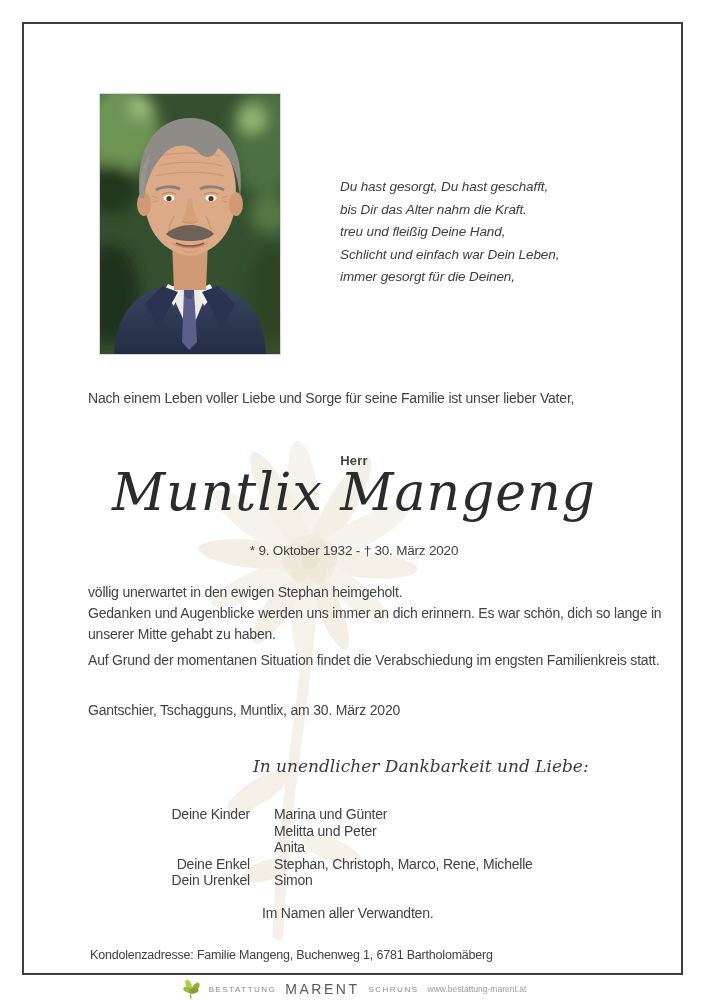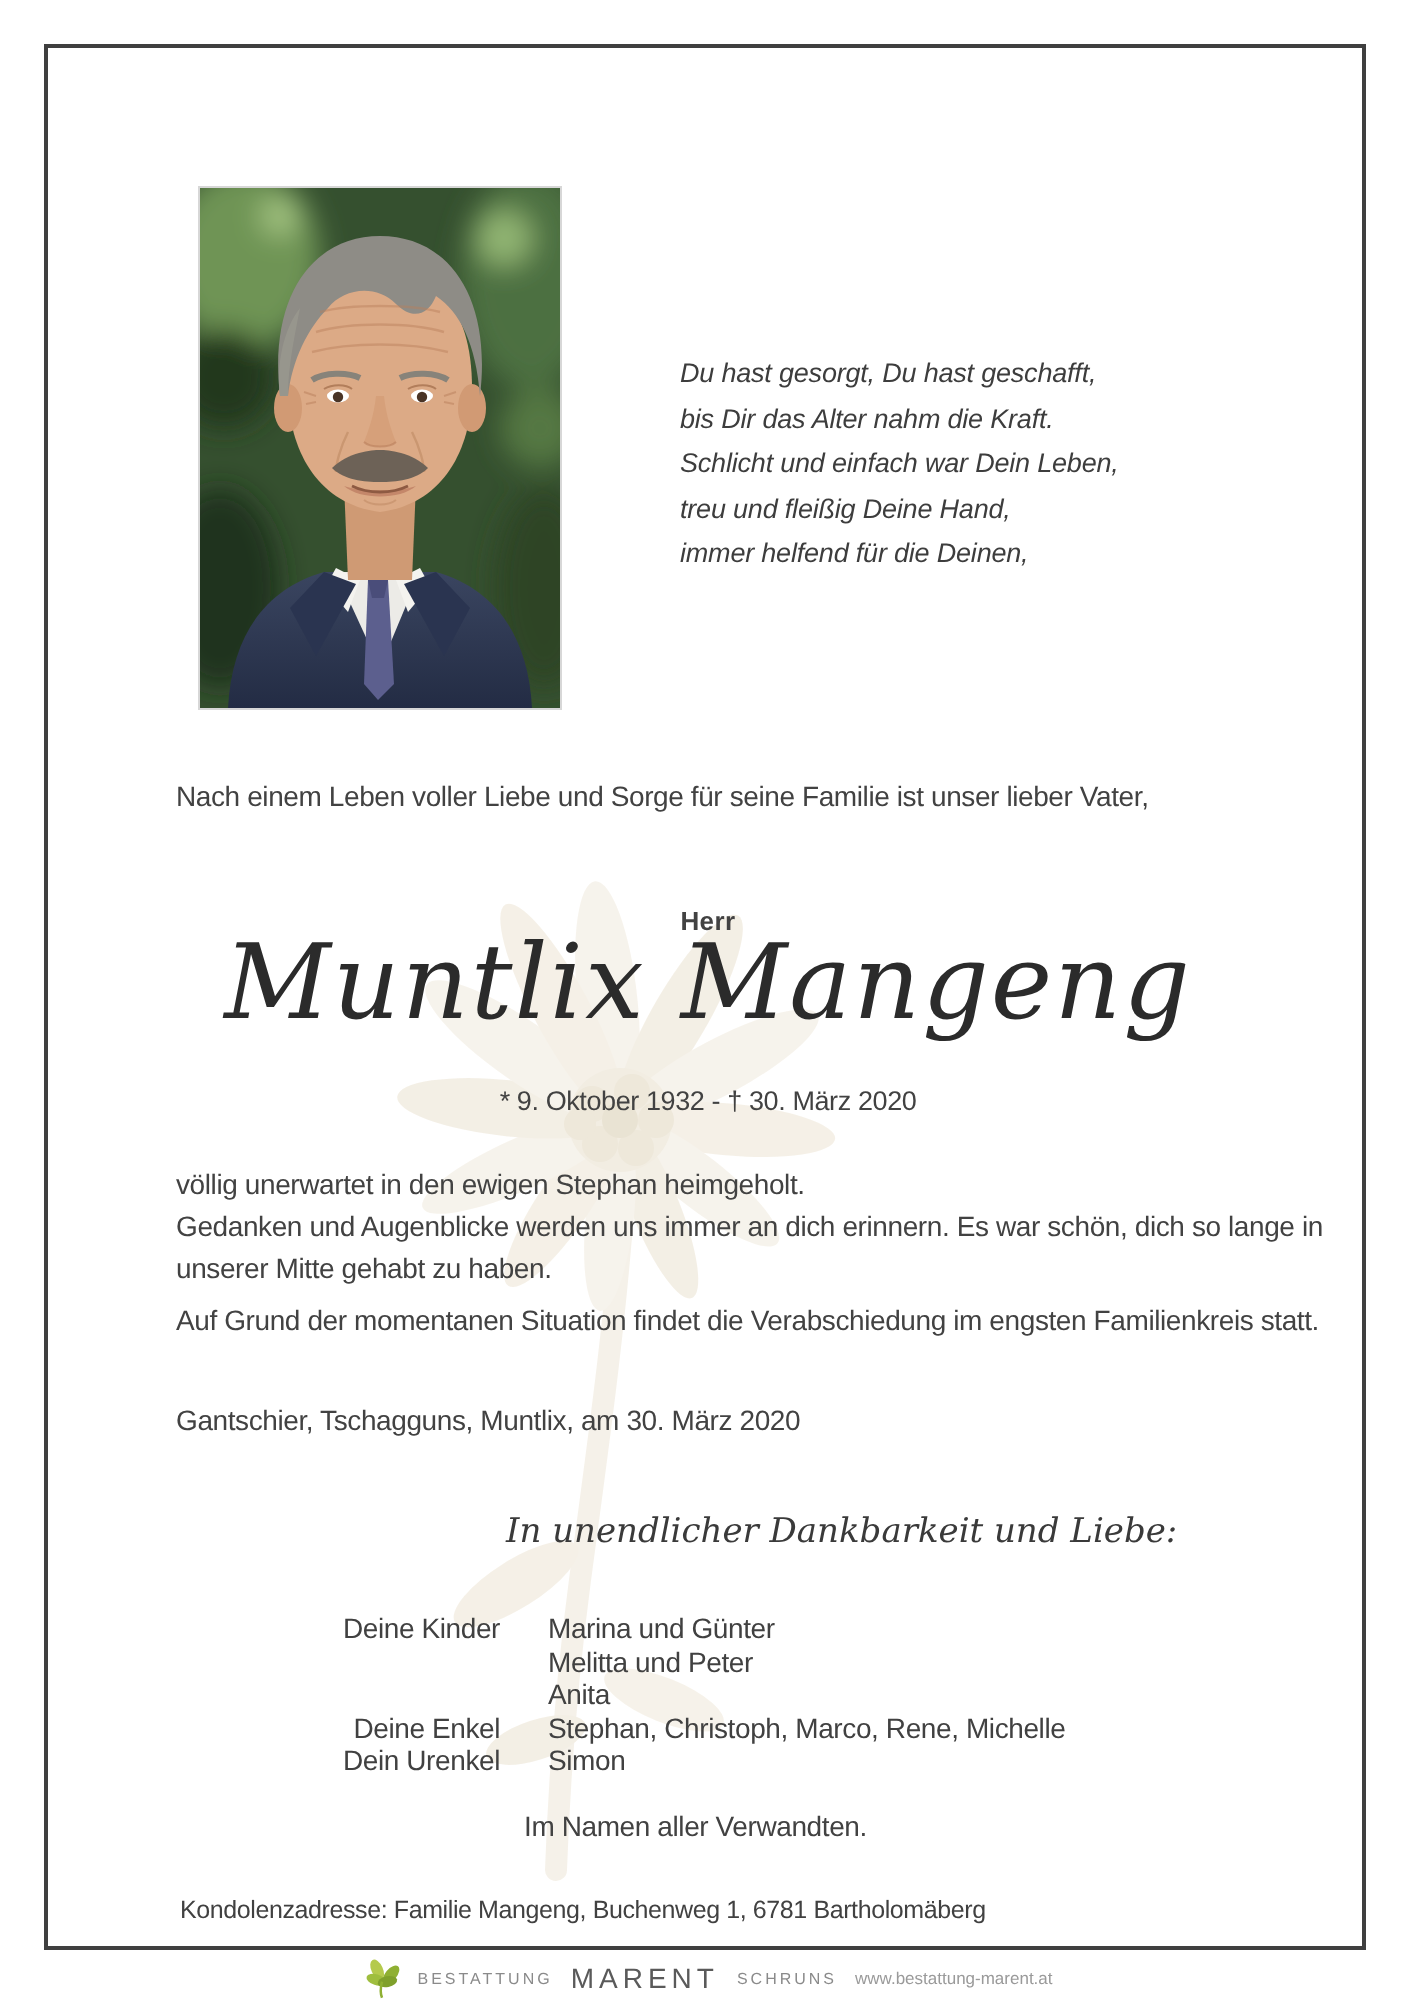--- a/index.html
+++ b/index.html
@@ -148,23 +148,23 @@
       <path d="M66,140 C74,132 86,131 90,131 C94,131 106,132 114,140 C108,146 98,147 90,147 C82,147 72,146 66,140 Z" fill="#6d6257"></path>
       <path d="M72,149 C80,156 100,156 108,149 C100,152 80,152 72,149 Z" fill="#c4876a"></path>
       <path d="M76,149 C84,153 96,153 104,149" stroke="#8e5a42" stroke-width="1.4" fill="none"></path>
       <path d="M82,156 C86,159 94,159 98,156" stroke="#bb8660" stroke-width="1" fill="none" opacity="0.5"></path>
     </svg>
   </div>
 
   <div id="poem" class="abs">
     <div>Du hast gesorgt, Du hast geschafft,</div>
     <div>bis Dir das Alter nahm die Kraft.</div>
+    <div>treu und fleißig Deine Hand,</div>
     <div>Schlicht und einfach war Dein Leben,</div>
-    <div>treu und fleißig Deine Hand,</div>
-    <div>immer helfend für die Deinen,</div>
+    <div>immer gesorgt für die Deinen,</div>
   </div>
 
   <div id="intro" class="abs body-text">
     <div>Nach einem Leben voller Liebe und Sorge für seine Familie ist unser lieber Vater,</div>
   </div>
 
   <div id="salutation" class="abs centered body-text">Herr</div>
   <div id="deceased-name" class="abs centered">Muntlix Mangeng</div>
   <div id="life-dates" class="abs centered body-text">* 9. Oktober 1932  -  † 30. März 2020</div>
 

